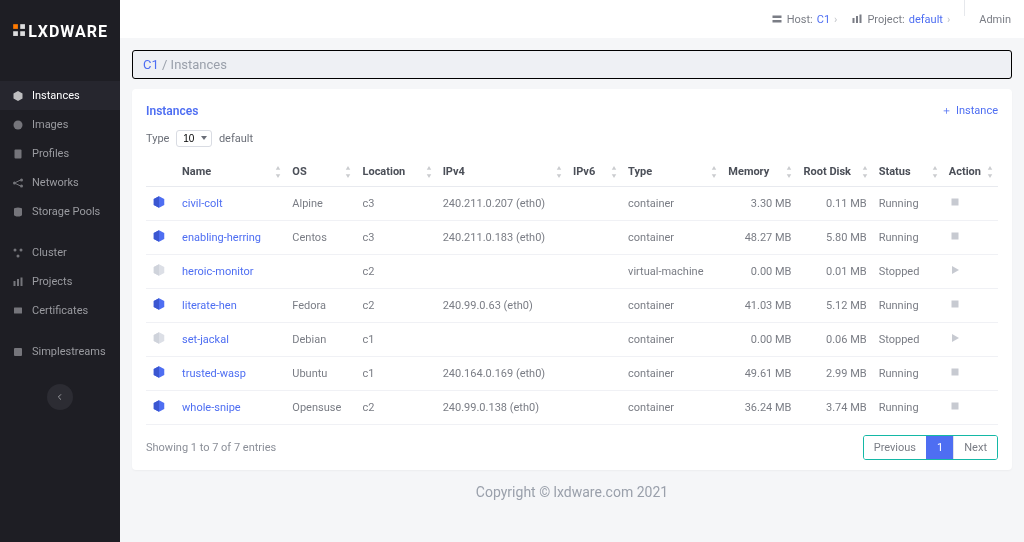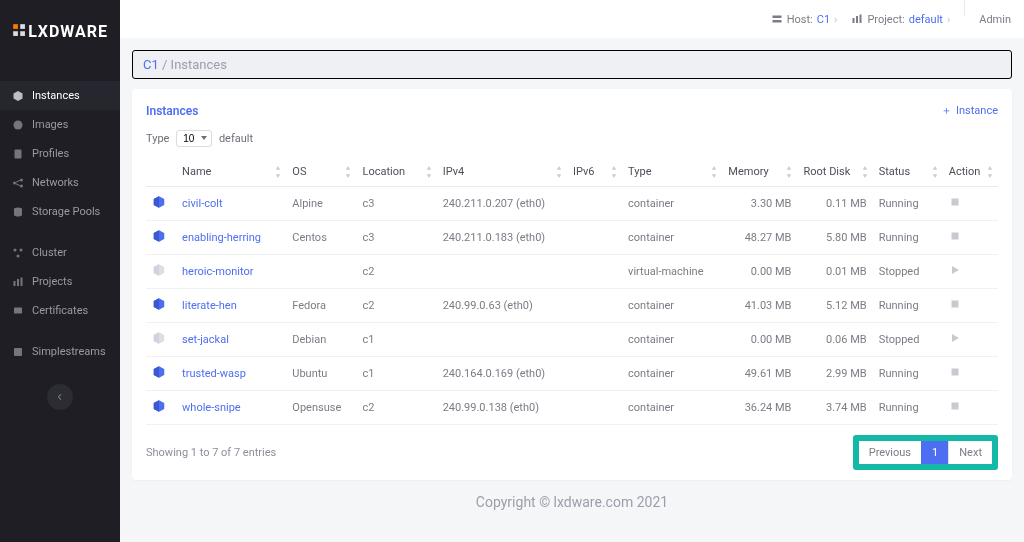--- a/index.html
+++ b/index.html
@@ -33,31 +33,31 @@
   .card-title { color: #4e6ef2; font-size: 12px; font-weight: 600; }
   .add-link { color: #4e6ef2; font-size: 11px; display: flex; align-items: center; gap: 4px; cursor: pointer; }
 
   .toolbar { display: flex; align-items: center; justify-content: space-between; margin-bottom: 10px; font-size: 11px; color: #6b6f78; }
   .toolbar select { border: 1px solid #d9dce3; border-radius: 3px; padding: 2px 16px 2px 6px; font-size: 10px; appearance: none; background: #fff; }
   .sel-wrap { position: relative; display: inline-block; margin: 0 4px; }
   .sel-wrap::after { content: ""; position: absolute; right: 5px; top: 6px; width: 0; height: 0; border-left: 3px solid transparent; border-right: 3px solid transparent; border-top: 4px solid #6b6f78; }
   .toolbar input[type=text] { border: 1px solid #d9dce3; border-radius: 3px; padding: 3px 6px; font-size: 11px; width: 110px; }
 
   table { width: 100%; border-collapse: collapse; font-size: 11px; }
-  thead th { text-align: left; color: #4b4f58; font-weight: 400; padding: 8px 6px; border-bottom: 1px solid #e8eaef; position: relative; }
+  thead th { text-align: left; color: #4b4f58; font-weight: 700; padding: 8px 6px; border-bottom: 1px solid #e8eaef; position: relative; }
   .sort-icon { position: absolute; right: 4px; top: 50%; transform: translateY(-50%); width: 8px; height: 12px; opacity: .35; }
   tbody td { padding: 8px 6px; border-bottom: 1px solid #f0f1f5; color: #7a7d85; vertical-align: middle; }
   tbody td.name a { color: #4e6ef2; text-decoration: none; text-align: right; }
   .row-icon { width: 14px; height: 14px; }
 
   .td-right { text-align: right; }
   .action-cell svg { width: 12px; height: 12px; fill: #c7cad1; }
 
   .table-foot { display: flex; align-items: center; justify-content: space-between; margin-top: 10px; font-size: 11px; color: #8b8f98; }
-  .pager { display: flex; border: 6px solid #14b8a6; border-radius: 3px; overflow: hidden; }
+  .pager { display: flex; border: 1px solid #14b8a6; border-radius: 3px; overflow: hidden; }
   .pager .pg { padding: 5px 10px; color: #7a7d85; cursor: pointer; border-left: 1px solid #dfe2e8; background:#fff; }
   .pager .pg:first-child { border-left: none; }
   .pager .pg.active { background: #4e6ef2; color: #fff; border-left-color: #4e6ef2; }
 
   .footer { text-align: center; font-size: 14px; color: #9aa0ab; margin-top: 14px; }
 </style>
 </head>
 <body>
 
 <nav class="sidebar">

